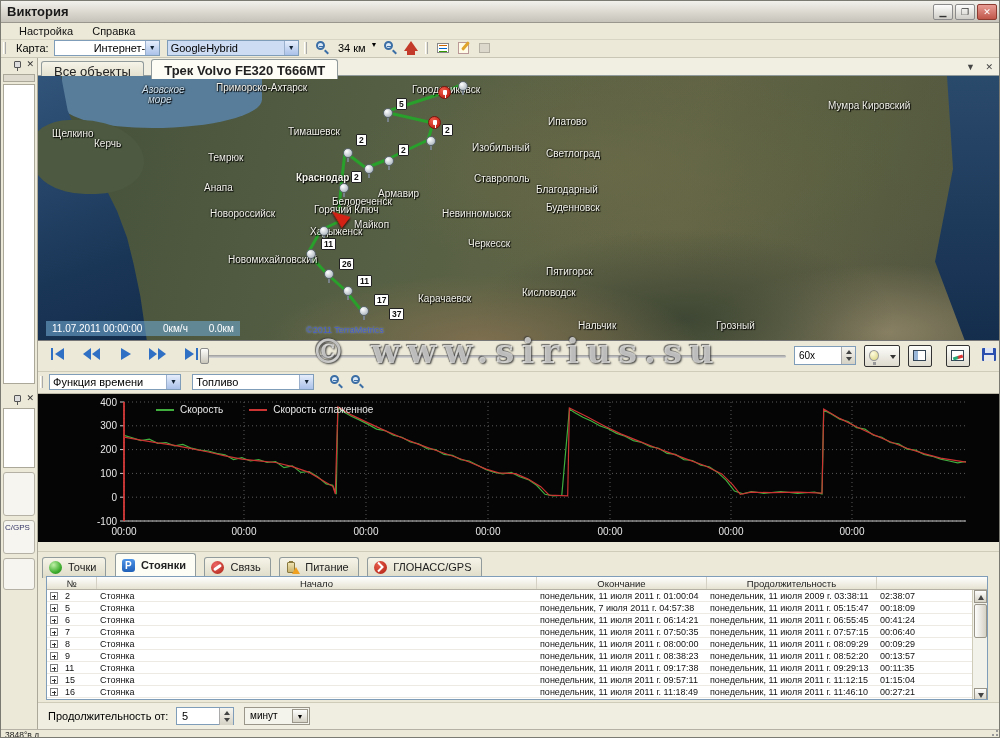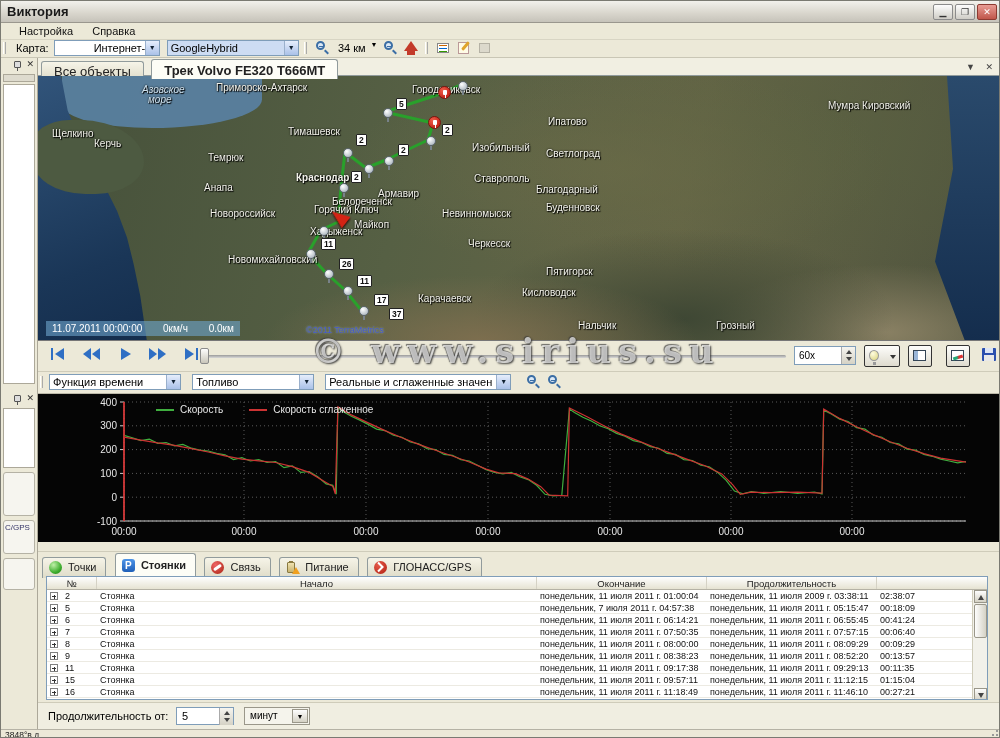--- a/index.html
+++ b/index.html
@@ -386,23 +386,20 @@
   </div>
 
   <div class="chart-toolbar">
     <span class="grip" style="margin-top:4px;"></span>
     <span class="combo" style="width:132px;margin-top:2px;">
       <span class="cv">Функция времени</span>
       <span class="cbtn">▼</span></span>
     <span class="combo" style="width:122px;margin-left:8px;margin-top:2px;">
       <span class="cv">Топливо</span>
       <span class="cbtn">▼</span></span>
-    <span class="combo" style="width:186px;margin-left:8px;margin-top:2px;">
-      <span class="cv">Реальные и сглаженные значен</span>
-      <span class="cbtn">▼</span></span>
     <span class="tbicon" style="margin-left:10px;margin-top:2px;"><span class="mag plus"></span></span>
     <span class="tbicon" style="margin-top:2px;"><span class="mag minus"></span></span>
   </div>
 
   <div class="chart">
     <svg id="chart-svg" width="963" height="148">
         <line class="grid" x1="86" y1="8" x2="928" y2="8"></line>
         <line class="axis" x1="82" y1="8" x2="86" y2="8"></line>
         <text class="ylab" text-anchor="end" x="79" y="11.5">400</text>
         <line class="grid" x1="86" y1="31.8" x2="928" y2="31.8"></line>

